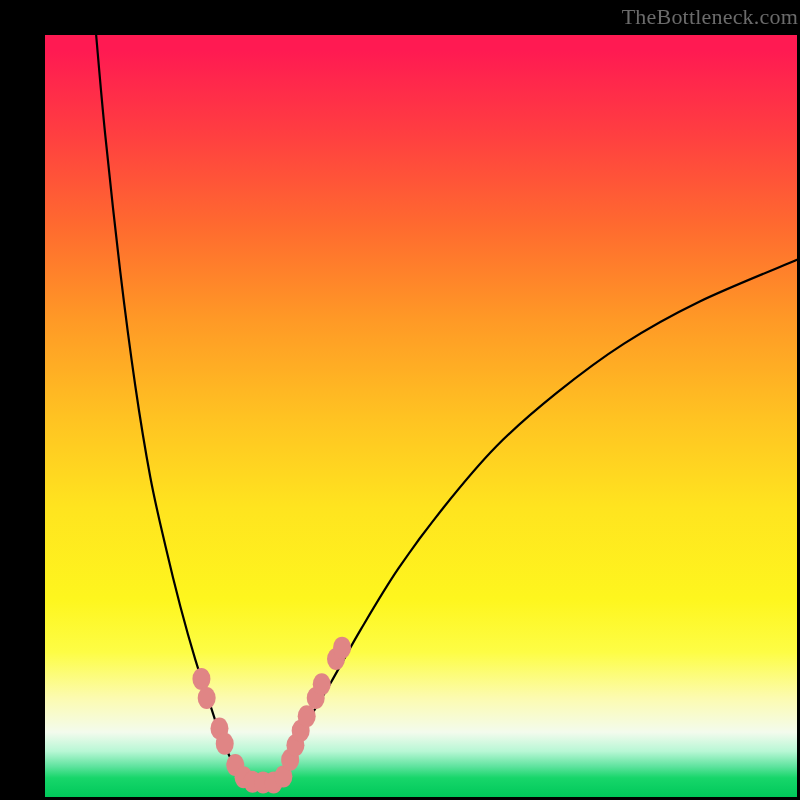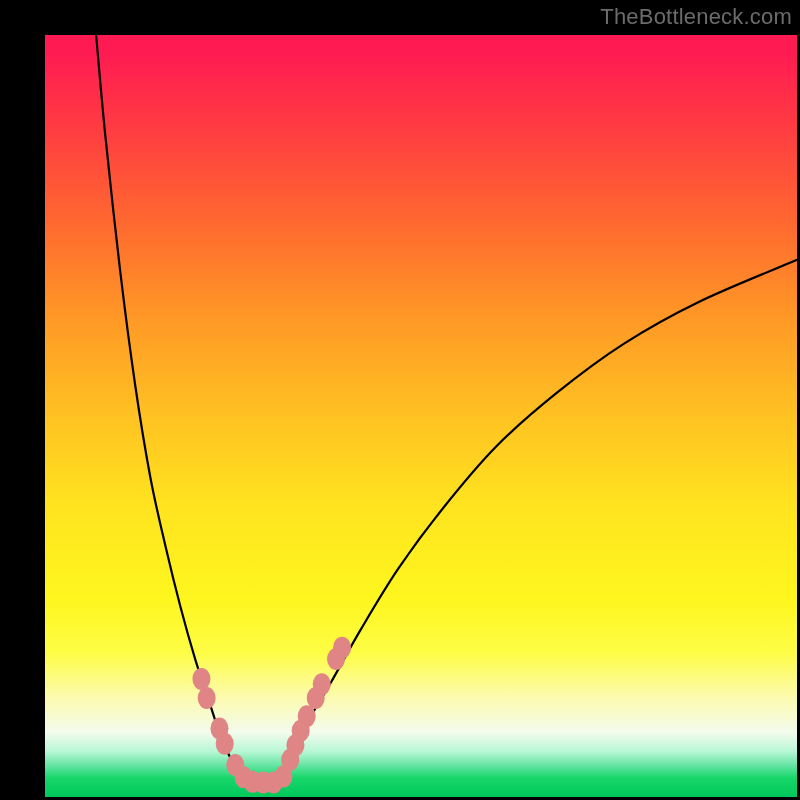--- a/index.html
+++ b/index.html
@@ -40,25 +40,26 @@
       #f3fbed 91.5%,
       #b8f7d5 94%,
       #5ee39e 96%,
       #17d66a 97.5%,
       #00c85a 100%
     );
   }
   .watermark {
     position: absolute;
     top: 4px;
-    right: 8px;
+    right: 2px;
     color: #6b6b6b;
     font-size: 22px;
     font-weight: 400;
     letter-spacing: 0.2px;
+    font-family: Liberation Serif, serif;
   }
   svg.curves {
     position: absolute;
     left: 0;
     top: 0;
     width: 752px;
     height: 762px;
     overflow: visible;
   }
   .curve {

